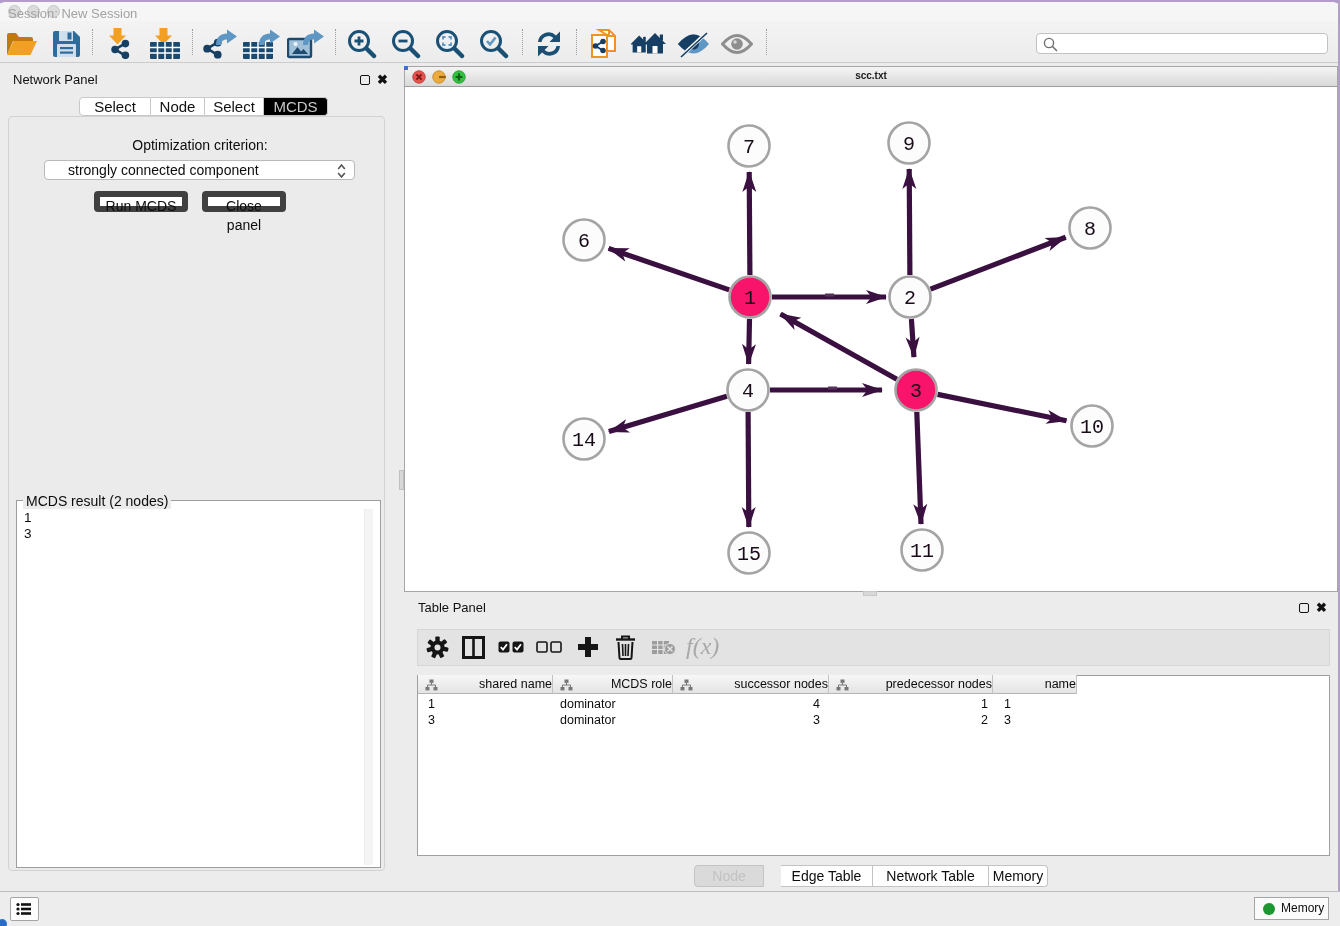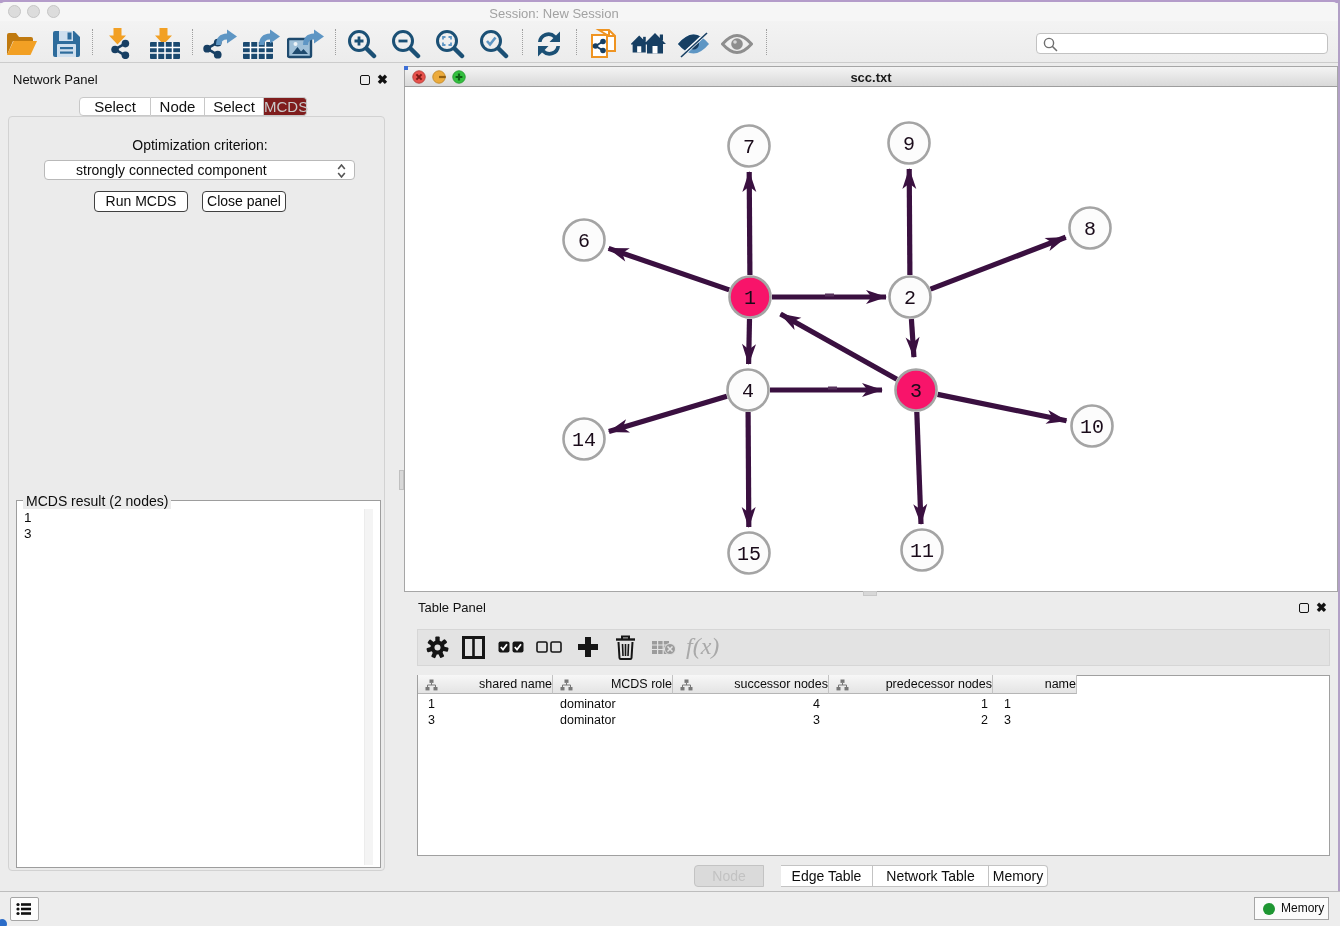--- a/index.html
+++ b/index.html
@@ -5,44 +5,44 @@
 * { margin:0; padding:0; box-sizing:border-box; }
 html,body { width:1340px; height:926px; overflow:hidden; }
 body { font-family:"Liberation Sans", sans-serif; background:#ececec; position:relative; }
 .abs { position:absolute; }
 
 
 #purpletop { left:0; top:0; width:1340px; height:3px; background:#b49cca; }
 #purpleright { right:0; top:0; width:2px; height:926px; background:#b2a0c6; }
 #titlebar { left:0; top:2px; width:1338px; height:19px; background:#f6f6f6; border-radius:5px 5px 0 0; }
 #titlebar .light { position:absolute; top:3px; width:13px; height:13px; border-radius:50%; background:#dcdcdc; border:1px solid #c6c6c6; }
-#wintitle { left:16px; top:6px; width:1076px; text-align:center; font-size:13px; color:#a2a2a2; }
+#wintitle { left:8px; top:6px; width:1076px; text-align:left; font-size:13px; color:#a2a2a2; }
 #toolbar { left:0; top:21px; width:1338px; height:42px; background:linear-gradient(#f3f3f3,#ececec); border-bottom:1px solid #cccccc; }
 .tsep { position:absolute; top:29px; height:26px; width:0; border-left:1px dotted #9f9f9f; }
 .ticon { position:absolute; top:29px; }
 #searchbox { left:1036px; top:33px; width:292px; height:21px; background:#ffffff; border:1px solid #c2c2c2; border-radius:4px; }
 
 
 #cp-title { left:13px; top:72px; font-size:13px; color:#111; }
 .maxbox { position:absolute; width:10px; height:10px; border:1.6px solid #111; border-radius:2px; }
 .xbtn { position:absolute; font-size:13px; font-weight:bold; color:#111; }
 .cptab { position:absolute; top:97px; height:19px; background:#ffffff; border:1px solid #c8c8c8; border-left:none; color:#101010; font-size:15px; text-align:center; line-height:18px; }
 #cp-body { left:8px; top:116px; width:377px; height:755px; background:#ebebeb; border:1px solid #d2d2d2; border-radius:4px; }
 #opt-label { left:0px; top:137px; width:400px; text-align:center; font-size:14px; color:#0c0c0c; }
-#dropdown { left:44px; top:160px; width:311px; height:20px; background:#ffffff; border:1px solid #b9b9b9; border-radius:4px; font-size:14px; color:#0c0c0c; line-height:18px; padding-left:31px; }
-.btn { position:absolute; top:191px; height:21px; background:#ffffff; border:1px solid #404040; border-radius:4px; font-size:14px; color:#0c0c0c; text-align:center; line-height:19px; }
+#dropdown { left:44px; top:160px; width:311px; height:20px; background:#ffffff; border:1px solid #b9b9b9; border-radius:4px; font-size:14px; color:#0c0c0c; line-height:18px; padding-left:23px; }
+.btn { position:absolute; top:191px; height:21px; background:#ffffff; border:6px solid #404040; border-radius:4px; font-size:14px; color:#0c0c0c; text-align:center; line-height:19px; }
 #groupbox { left:16px; top:500px; width:365px; height:368px; border:1px solid #9d9d9d; }
 #grouplabel { left:23px; top:493px; background:#ebebeb; padding:0 3px; font-size:14px; color:#0c0c0c; }
 #grouplist { left:17px; top:501px; width:363px; height:366px; background:#ffffff; font-size:13.5px; color:#0c0c0c; padding:9px 0 0 7px; line-height:16.3px; }
 #groupscroll { left:364px; top:509px; width:9px; height:356px; background:#f4f4f4; border-left:1px solid #ececec; }
 
 
 #netframe { left:404px; top:66px; width:934px; height:526px; border:1px solid #a6a6a6; background:#ffffff; }
 #nettitle { left:404px; top:66px; width:934px; height:21px; background:linear-gradient(#f4f4f4,#d9d9d9); border:1px solid #a6a6a6; border-bottom:1px solid #9d9d9d; }
-#nettitletext { left:404px; top:70px; width:934px; text-align:center; font-size:13px; font-weight:bold; color:#1a1a1a; }
+#nettitletext { left:404px; top:70px; width:934px; text-align:center; font-size:10px; font-weight:bold; color:#1a1a1a; }
 
 
 #tp-title { left:418px; top:600px; font-size:13px; color:#111; }
 #tp-toolbar { left:417px; top:629px; width:913px; height:37px; background:#e3e3e3; border:1px solid #d6d6d6; }
 #tbl { left:417px; top:675px; width:913px; height:181px; background:#ffffff; border:1px solid #a0a0a0; }
 .th { position:absolute; top:675px; height:19px; background:linear-gradient(#f7f7f7,#e4e4e4); border-right:1px solid #c3c3c3; border-bottom:1px solid #b5b5b5; font-size:12.5px; color:#0c0c0c; text-align:right; line-height:19px; }
 .td { position:absolute; font-size:12.5px; color:#0c0c0c; height:17px; line-height:17px; }
 .btab { position:absolute; top:865px; height:22px; background:#ffffff; border:1px solid #c3c3c3; border-left:none; font-size:14px; color:#0d0d0d; text-align:center; line-height:21px; }
 
 
@@ -213,21 +213,21 @@
       <path d="M9.5 9.5 L13.5 13.5" stroke="#6e6e6e" stroke-width="1.6" stroke-linecap="round"></path>
     </svg>
   </div>
 
 <div class="abs" id="cp-title">Network Panel</div>
 <div class="abs maxbox" style="left:360px; top:75px;"></div>
 <div class="abs xbtn" style="left:377px; top:72px;">✖</div>
 <div class="abs cptab" style="left:79px; width:72px; border-left:1px solid #c8c8c8; border-radius:4px 0 0 4px;">Select</div>
 <div class="abs cptab" style="left:151px; width:54px;">Node</div>
 <div class="abs cptab" style="left:205px; width:59px;">Select</div>
-<div class="abs cptab" style="left:264px; width:43px; background:#7f1d1d; color:#c9c9c9; border-radius:0 4px 4px 0;">MCDS</div>
+<div class="abs cptab" style="left:264px; width:64px; background:#000000; color:#c9c9c9; border-radius:0 4px 4px 0;">MCDS</div>
 <div class="abs" id="cp-body"></div>
 <div class="abs" id="opt-label">Optimization criterion:</div>
 <div class="abs" id="dropdown">strongly connected component
   <svg style="position:absolute; right:8px; top:3px;" width="9" height="14" viewBox="0 0 9 14">
       <path d="M1.2 5 L4.5 1 L7.8 5" fill="none" stroke="#555" stroke-width="1.6"></path>
       <path d="M1.2 9 L4.5 13 L7.8 9" fill="none" stroke="#555" stroke-width="1.6"></path>
     </svg>
 </div>
 <div class="abs btn" style="left:94px; width:94px;">Run MCDS</div>
 <div class="abs btn" style="left:202px; width:84px;">Close panel</div>

